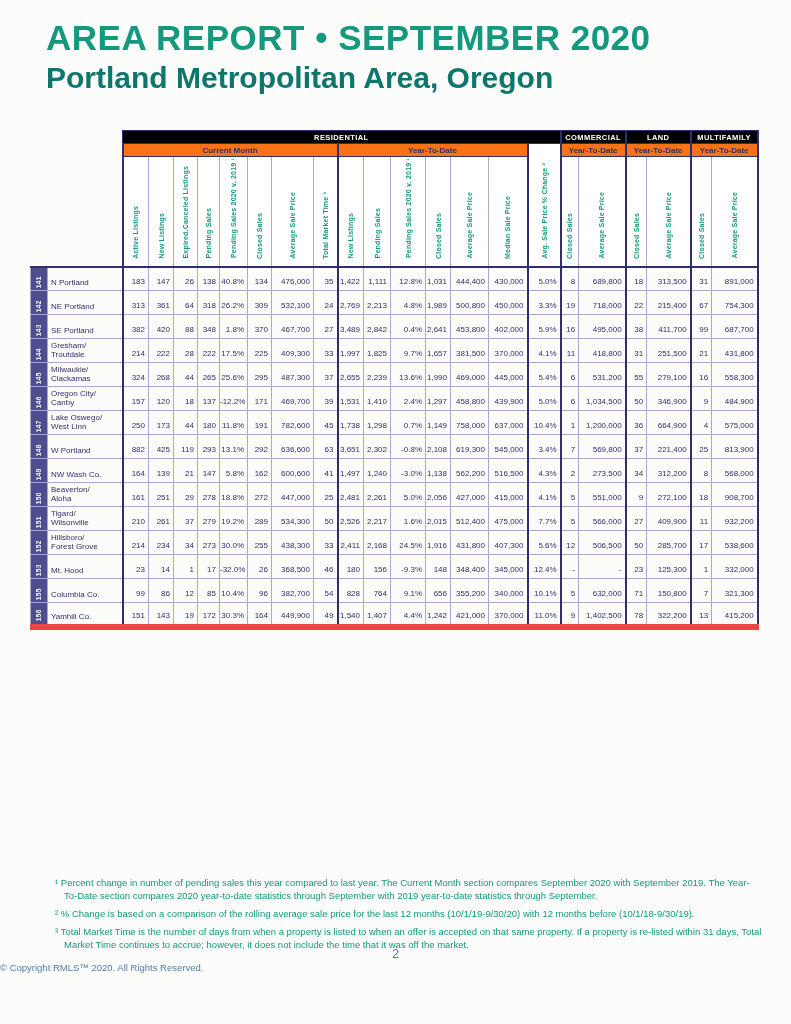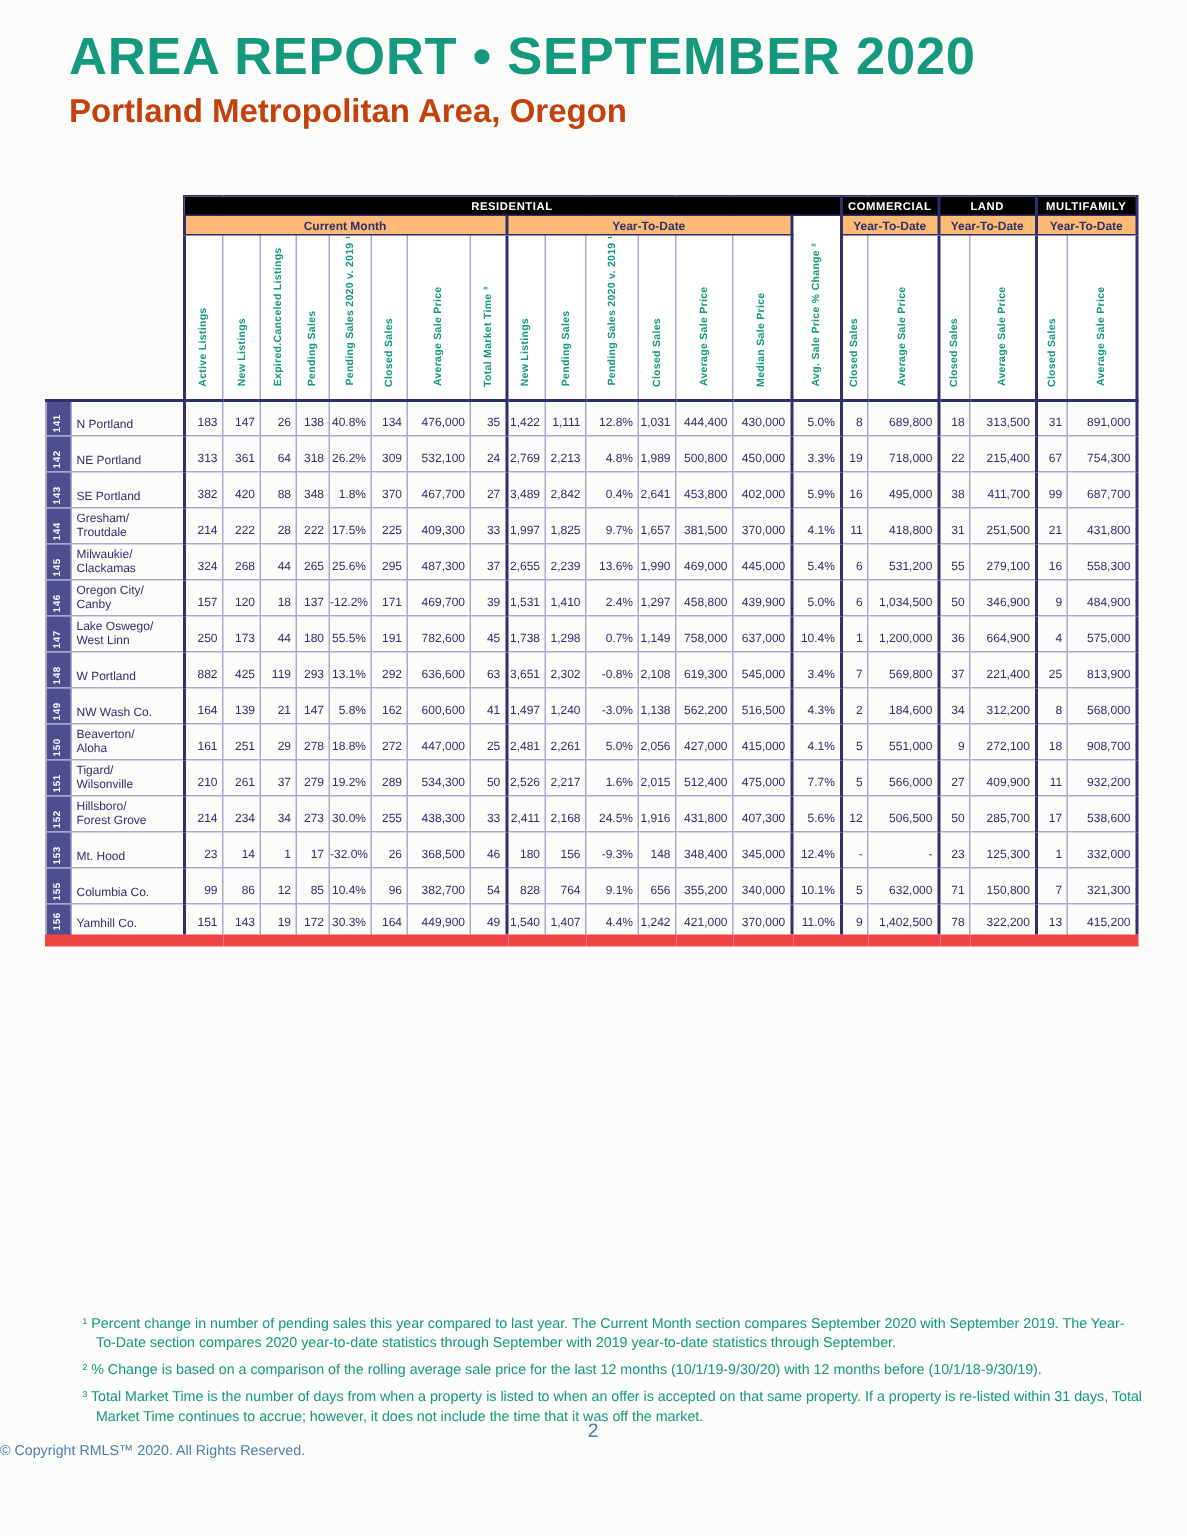--- a/index.html
+++ b/index.html
@@ -11,37 +11,37 @@
   }
   .page { position:relative; width:791px; height:772px;padding-left:20px; }
 
   .title {
     position:absolute; left:46px; top:18px;
     font-size:35px; font-weight:bold; color:#14997e; letter-spacing:0.5px;
     white-space:nowrap;
   }
   .subtitle {
     position:absolute; left:46px; top:61px;
-    font-size:22px; font-weight:bold; color:#c2410c; white-space:nowrap;
+    font-size:30px; font-weight:bold; color:#0f766e; white-space:nowrap;
   }
 
   table.report {
     position:absolute; left:30px; top:130px;
     border-collapse:collapse; table-layout:fixed; width:727px;
   }
   .report th, .report td { padding:0; box-sizing:border-box; }
 
   
   th.band1 {
     background:#000000; color:#ffffff;
     font-size:7.5px; font-weight:bold; height:13px; letter-spacing:0.4px;
     border:1px solid #2f2f6b;
   }
   th.band2 {
-    background:#fdba74; color:#2f2f6b;
+    background:#f97316; color:#2f2f6b;
     font-size:8px; font-weight:bold; height:13px;
     border:1px solid #2f2f6b;
   }
   th.spacer { background:transparent; border:none; }
 
   
   th.collabel {
     background:#ffffff; height:110px;
     vertical-align:bottom; padding-bottom:3px;
     border:1px solid #a9a9cf;
@@ -71,21 +71,21 @@
     font-weight:normal; color:#14997e; text-align:left;
     padding:1px 1px 3px 3px; line-height:9px; white-space:pre-line;
   }
   td.val { text-align:right; padding-right:3px; padding-bottom:4px; }
 
   
   .bL { border-left:2px solid #2f2f6b !important; }
   .bR { border-right:2px solid #2f2f6b !important; }
   .bB { border-bottom:2px solid #2f2f6b !important; }
   .report tbody tr:first-child td { border-top:2px solid #2f2f6b; }
-  .report tbody tr:last-child td { border-bottom:8px solid #ef4444; }
+  .report tbody tr:last-child td { border-bottom:6px solid #ef4444; }
 
   
   .footnotes {
     position:absolute; left:38px; top:876px; width:724px;
     color:#14997e; font-size:9.5px; line-height:13px;
   }
   .footnotes p { margin:0 0 5px 17px; padding-left:9px; text-indent:-9px; }
 
   .page-num {
     position:absolute; top:946px; left:0; width:791px;
@@ -326,21 +326,21 @@
           <td class="val bR">484,900</td>
         </tr>
         <tr>
           <td class="numcell"><span class="vnum">147</span></td>
           <td class="namecell">Lake Oswego/
 West Linn</td>
           <td class="val bL">250</td>
           <td class="val">173</td>
           <td class="val">44</td>
           <td class="val">180</td>
-          <td class="val">55.5%</td>
+          <td class="val">11.8%</td>
           <td class="val">191</td>
           <td class="val">782,600</td>
           <td class="val">45</td>
           <td class="val bL">1,738</td>
           <td class="val">1,298</td>
           <td class="val">0.7%</td>
           <td class="val">1,149</td>
           <td class="val">758,000</td>
           <td class="val">637,000</td>
           <td class="val bL bR">10.4%</td>
@@ -388,21 +388,21 @@
           <td class="val">600,600</td>
           <td class="val">41</td>
           <td class="val bL">1,497</td>
           <td class="val">1,240</td>
           <td class="val">-3.0%</td>
           <td class="val">1,138</td>
           <td class="val">562,200</td>
           <td class="val">516,500</td>
           <td class="val bL bR">4.3%</td>
           <td class="val bL">2</td>
-          <td class="val">184,600</td>
+          <td class="val">273,500</td>
           <td class="val bL">34</td>
           <td class="val">312,200</td>
           <td class="val bL">8</td>
           <td class="val bR">568,000</td>
         </tr>
         <tr>
           <td class="numcell"><span class="vnum">150</span></td>
           <td class="namecell">Beaverton/
 Aloha</td>
           <td class="val bL">161</td>

